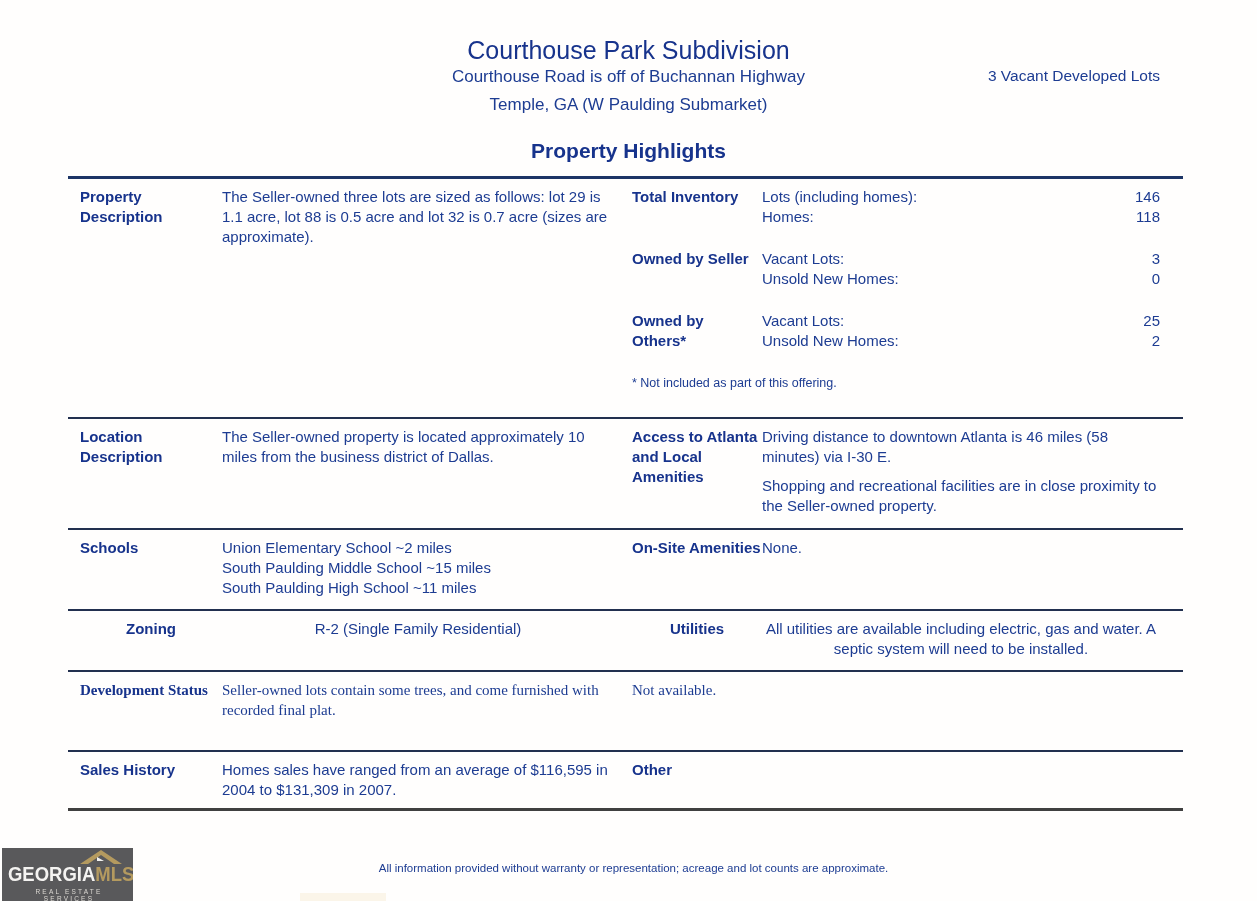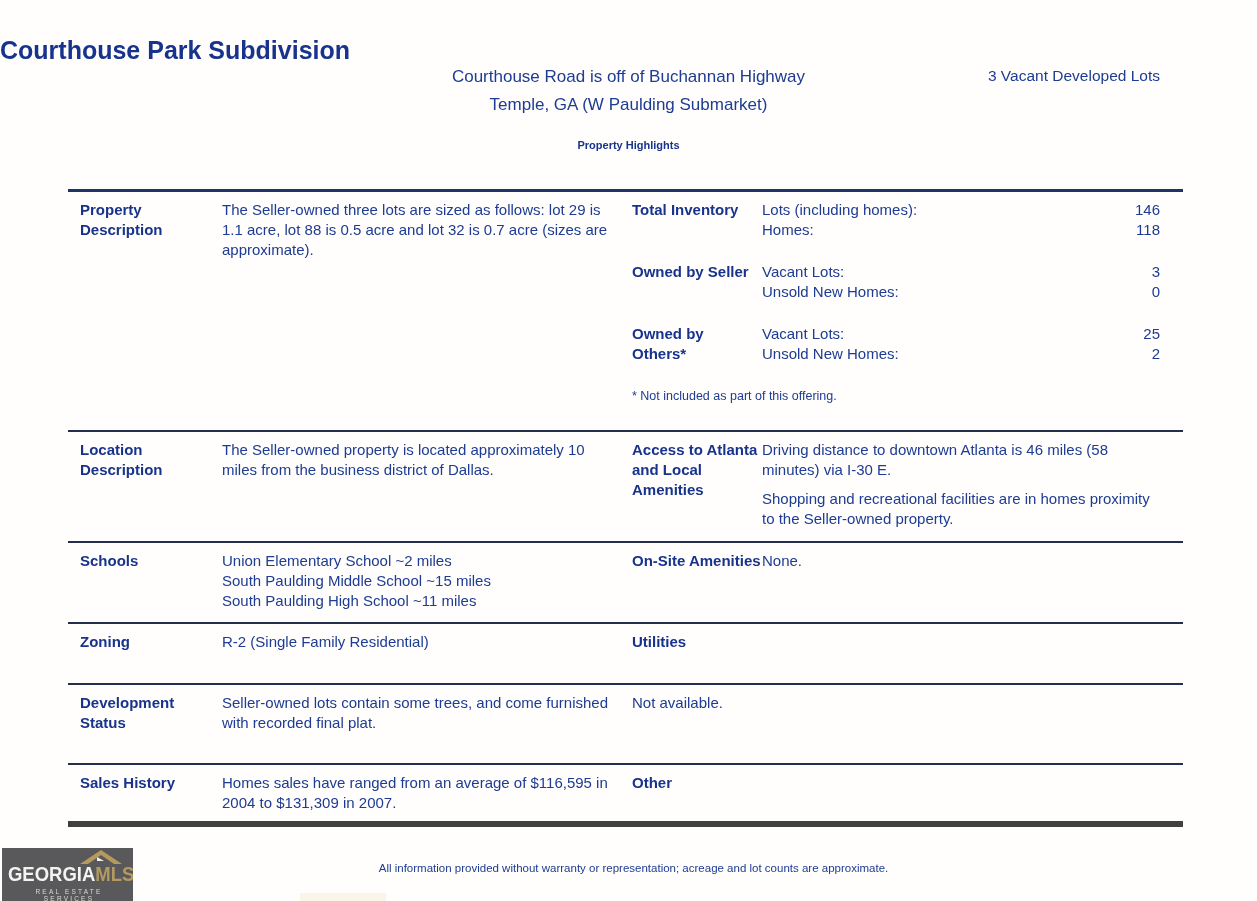--- a/index.html
+++ b/index.html
@@ -9,61 +9,61 @@
     background: #ffffff;
     color: #1d3c92;
     position: relative;
     overflow: hidden;
   }
   .page { position: absolute; inset: 0; background: #fffefd; }
 
   
   .hdr-title {
     position: absolute; top: 36px; left: 0; width: 1257px;
-    text-align: left; font-size: 25px; font-weight: bold; color: #17338c;
+    text-align: center; font-size: 25px; font-weight: normal; color: #17338c;
     letter-spacing: 0px;
   }
   .hdr-sub1 {
     position: absolute; top: 67px; left: 0; width: 1257px;
     text-align: center; font-size: 17px; color: #1d3c92;
   }
   .hdr-sub2 {
     position: absolute; top: 95px; left: 0; width: 1257px;
     text-align: center; font-size: 17px; color: #1d3c92;
   }
   .hdr-badge {
     position: absolute; top: 67px; right: 97px;
     font-size: 15.5px; color: #1d3c92;
   }
   .hdr-section {
     position: absolute; top: 139px; left: 0; width: 1257px;
-    text-align: center; font-size: 11px; font-weight: bold; color: #17338c;
+    text-align: center; font-size: 21px; font-weight: bold; color: #17338c;
   }
 
   
   .htable {
-    position: absolute; left: 68px; top: 189px; width: 1115px;
+    position: absolute; left: 68px; top: 176px; width: 1115px;
     border-top: 3px solid #1d3566;
-    border-bottom: 6px solid #404040;
+    border-bottom: 3px solid #404040;
     font-size: 15px; line-height: 20px;
   }
   .trow { display: flex; padding-top: 8px; }
   .trow + .trow { border-top: 2px solid #22304f; }
   .c1 { width: 154px; padding-left: 12px; font-weight: bold; color: #17338c; }
   .c2 { width: 410px; padding-right: 18px; }
   .c3 { width: 130px; font-weight: bold; color: #17338c; }
   .c4 { flex: 1; padding-right: 23px; }
   .c4 p + p { margin-top: 9px; }
   .pre { white-space: pre-line; }
 
   .r1 { min-height: 238px; }
   .r2 { min-height: 111px; }
   .r3 { min-height: 81px; }
-  .r4 { min-height: 61px; }
-  .r5 { min-height: 80px; }
+  .r4 { min-height: 61px; text-align: center; }
+  .r5 { min-height: 80px; font-family: Liberation Serif, serif; }
   .r6 { min-height: 58px; }
 
   
   .rhalf { flex: 1; display: flex; flex-direction: column; }
   .grp { display: flex; margin-bottom: 22px; }
   .grp-label { width: 130px; font-weight: bold; color: #17338c; }
   .grp-items { flex: 1; padding-right: 23px; }
   .gi { display: flex; justify-content: space-between; }
   .gi .gi-val { text-align: right; }
   .footnote { font-size: 12.5px; margin-top: 0px; color: #1d3c92; }
@@ -156,37 +156,38 @@
         <div class="footnote">* Not included as part of this offering.</div>
       </div>
     </div>
 
     <div class="trow r2">
       <div class="c1">Location Description</div>
       <div class="c2">The Seller-owned property is located approximately 10 miles from the business district of Dallas.</div>
       <div class="c3">Access to Atlanta and Local Amenities</div>
       <div class="c4">
         <p>Driving distance to downtown Atlanta is 46 miles (58 minutes) via I-30 E.</p>
-        <p>Shopping and recreational facilities are in homes proximity to the Seller-owned property.</p>
+        <p>Shopping and recreational facilities are in close proximity to the Seller-owned property.</p>
       </div>
     </div>
 
     <div class="trow r3">
       <div class="c1">Schools</div>
       <div class="c2 pre">Union Elementary School ~2 miles
 South Paulding Middle School ~15 miles
 South Paulding High School ~11 miles</div>
       <div class="c3">On-Site Amenities</div>
       <div class="c4">None.</div>
     </div>
 
     <div class="trow r4">
       <div class="c1">Zoning</div>
       <div class="c2">R-2 (Single Family Residential)</div>
       <div class="c3">Utilities</div>
+      <div class="c4">All utilities are available including electric, gas and water.  A septic system will need to be installed.</div>
     </div>
 
     <div class="trow r5">
       <div class="c1">Development Status</div>
       <div class="c2">Seller-owned lots contain some trees, and come furnished with recorded final plat.</div>
       <div class="c4">Not available.</div>
     </div>
 
     <div class="trow r6">
       <div class="c1">Sales History</div>

